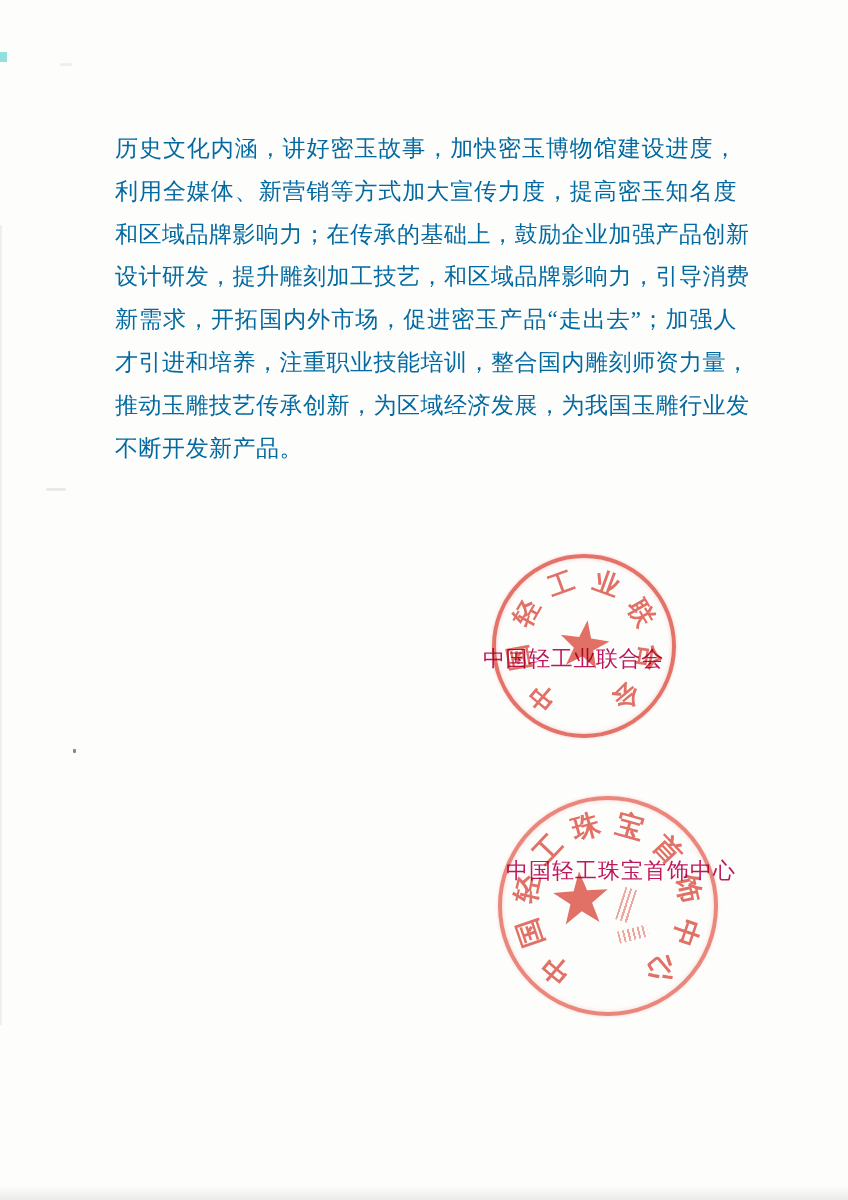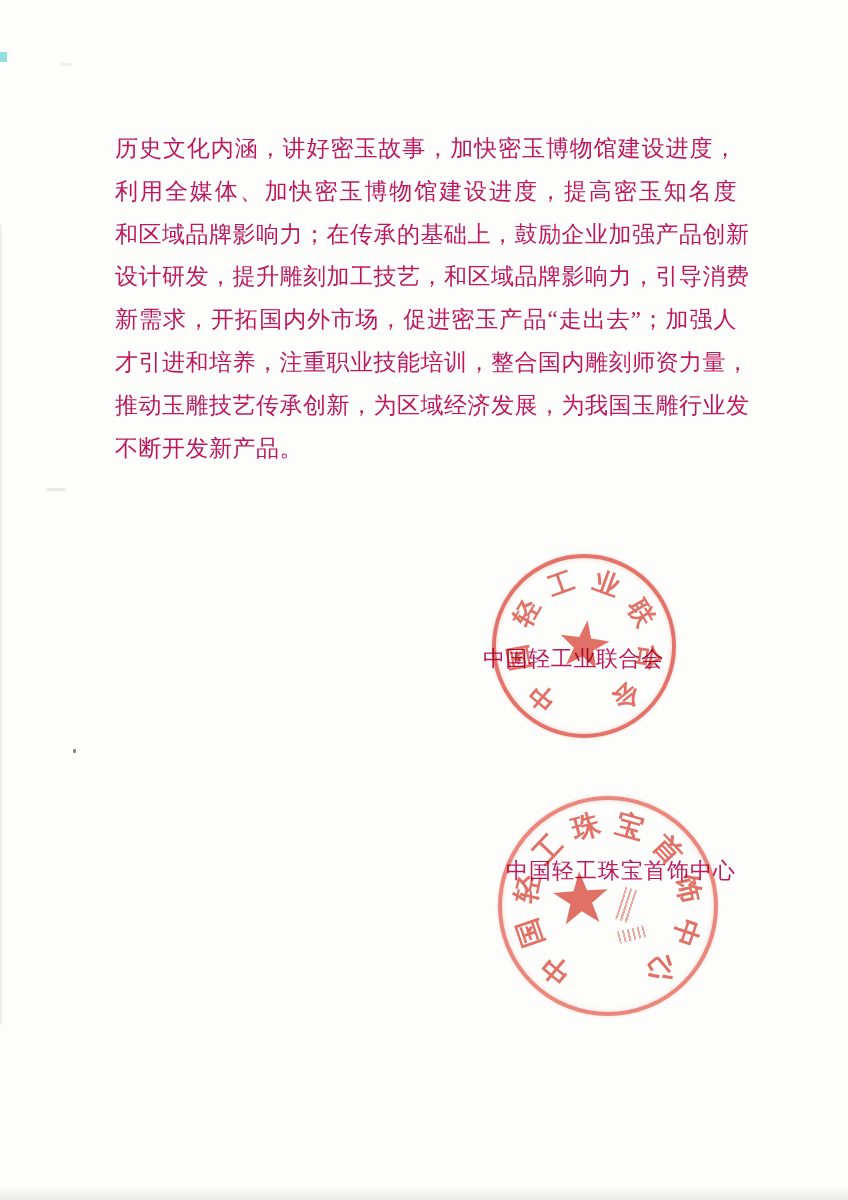--- a/index.html
+++ b/index.html
@@ -20,21 +20,21 @@
   .edge-line{left:0;top:225px;width:2px;height:800px;background:#efefec;}
   .smudge-1{left:46px;top:488px;width:20px;height:3px;background:#e9e9e6;border-radius:2px;}
   .smudge-2{left:60px;top:63px;width:12px;height:3px;background:#efefed;border-radius:2px;}
   .dot-mark{left:73px;top:749px;width:3px;height:4px;background:#4a4a4a;opacity:.65;border-radius:1px;}
   .bottom-strip{left:0;top:1186px;width:848px;height:14px;
     background:linear-gradient(#fdfdfc, #ebebe8);}
 
   
   .body-text{
     position:absolute;left:115px;top:128px;width:622px;z-index:2;
-    color:#be185d;font-size:23px;letter-spacing:.5px;
+    color:#0369a1;font-size:23px;letter-spacing:.5px;
   }
   .text-line{
     line-height:42.8px;height:42.8px;white-space:nowrap;
     text-align:justify;text-align-last:justify;
   }
   .text-line.last{text-align-last:left;}
 
   
   .sig{position:absolute;z-index:2;color:#be185d;white-space:nowrap;}
   .sig-1{left:483px;top:646px;font-size:22px;letter-spacing:.6px;line-height:26px;}
@@ -81,21 +81,21 @@
 
   <div class="artifact cyan-mark"></div>
   <div class="artifact edge-line"></div>
   <div class="artifact smudge-1"></div>
   <div class="artifact smudge-2"></div>
   <div class="artifact dot-mark"></div>
   <div class="artifact bottom-strip"></div>
 
   <div class="body-text">
       <div class="text-line">历史文化内涵，讲好密玉故事，加快密玉博物馆建设进度，</div>
-      <div class="text-line">利用全媒体、加快密玉博物馆建设进度，提高密玉知名度</div>
+      <div class="text-line">利用全媒体、新营销等方式加大宣传力度，提高密玉知名度</div>
       <div class="text-line">和区域品牌影响力；在传承的基础上，鼓励企业加强产品创新</div>
       <div class="text-line">设计研发，提升雕刻加工技艺，和区域品牌影响力，引导消费</div>
       <div class="text-line">新需求，开拓国内外市场，促进密玉产品“走出去”；加强人</div>
       <div class="text-line">才引进和培养，注重职业技能培训，整合国内雕刻师资力量，</div>
       <div class="text-line">推动玉雕技艺传承创新，为区域经济发展，为我国玉雕行业发</div>
       <div class="text-line last">不断开发新产品。</div>
     </div>
 
   <div class="seal seal-1">
     <svg class="seal-star" viewBox="0 0 100 100">

